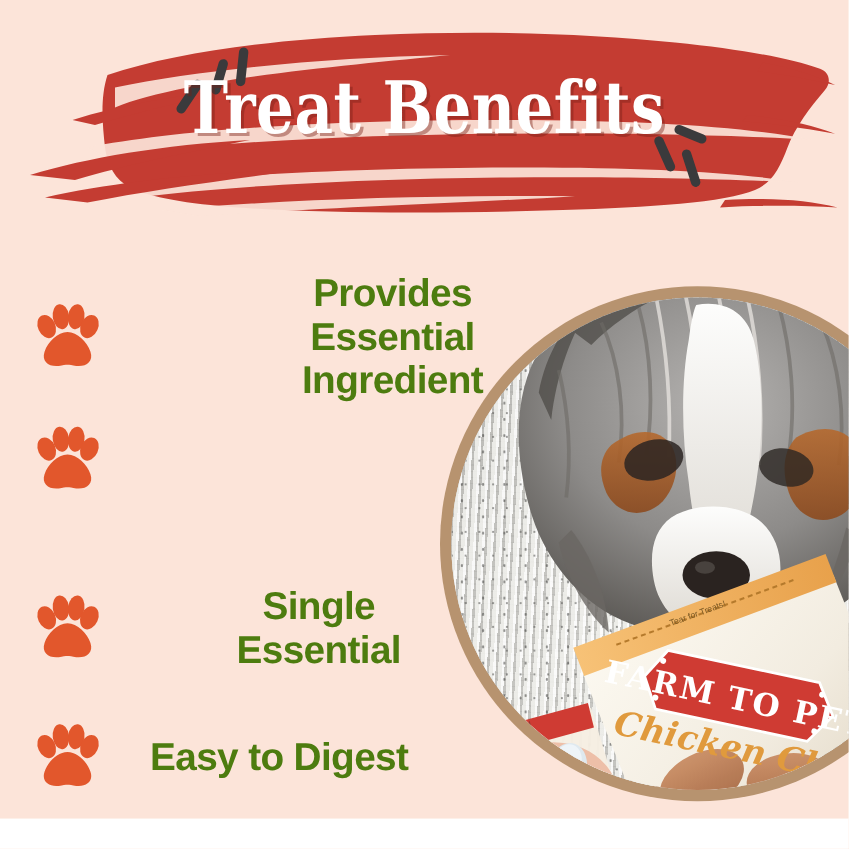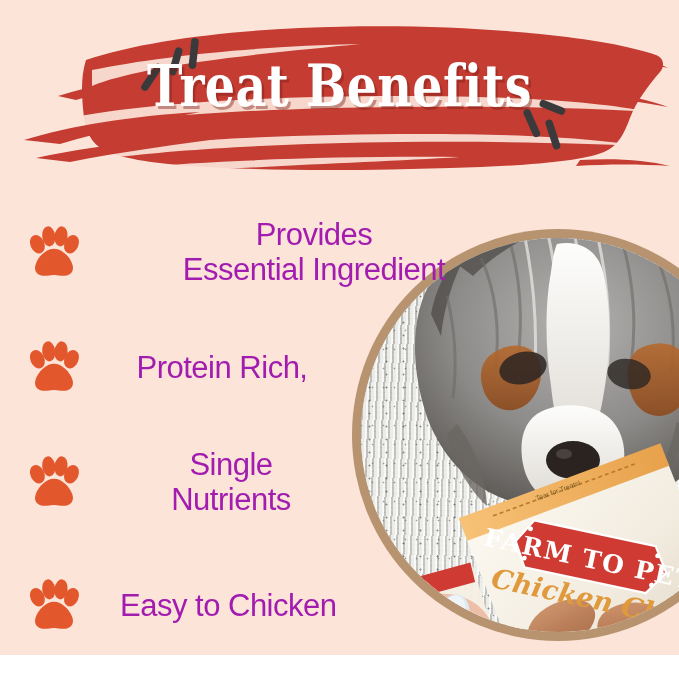--- a/index.html
+++ b/index.html
@@ -106,31 +106,31 @@
     position: absolute;
     display: flex;
     align-items: center;
   }
   .paw {
     flex: 0 0 auto;
     width: 56px;
     height: 56px;
   }
   .benefit-text {
-    color: #a21caf;
+    color: #4d7c0f;
     font-family: "Liberation Sans", sans-serif;
-    font-weight: 400;
+    font-weight: 700;
     letter-spacing: -0.5px;
     line-height: 1.12;
   }
   .b1 { left: 26px; top: 218px; width: 430px; }
   .b1 .benefit-text { font-size: 31px; margin-left: 96px; text-align: center; width: 272px; }
   .b2 { left: 26px; top: 340px; width: 330px; }
   .b2 .benefit-text { font-size: 31px; margin-left: 40px; text-align: center; width: 200px; }
-  .b3 { left: 26px; top: 448px; width: 330px; }
+  .b3 { left: 26px; top: 468px; width: 330px; gap: 24px; }
   .b3 .benefit-text { font-size: 31px; margin-left: 54px; text-align: center; width: 190px; }
   .b4 { left: 26px; top: 578px; width: 360px; }
   .b4 .benefit-text { font-size: 31px; margin-left: 38px; text-align: left; }
 </style>
 </head>
 <body>
 
 <div id="infographic">
 
   <div class="banner-wrap">
@@ -372,50 +372,49 @@
       <g fill="#e2572c">
         <ellipse cx="13" cy="22" rx="8" ry="11" transform="rotate(-24 13 22)"></ellipse>
         <ellipse cx="26" cy="13" rx="7.5" ry="11.5" transform="rotate(-8 26 13)"></ellipse>
         <ellipse cx="40" cy="13" rx="7.5" ry="11.5" transform="rotate(8 40 13)"></ellipse>
         <ellipse cx="52" cy="22" rx="8" ry="11" transform="rotate(24 52 22)"></ellipse>
         <path d="M32,27 C41,27 50,36 53,45 C56,54 49,59 40,58 C36,57.5 34,57 32,57
                  C30,57 28,57.5 24,58 C15,59 8,54 11,45 C14,36 23,27 32,27 Z"></path>
       </g>
     </svg>
     <div class="benefit-text">
-      <div>Protein Rich,</div>
     </div>
   </div>
 
   <div class="benefit b3">
     <svg class="paw" viewBox="0 0 64 64">
       <g fill="#e2572c">
         <ellipse cx="13" cy="22" rx="8" ry="11" transform="rotate(-24 13 22)"></ellipse>
         <ellipse cx="26" cy="13" rx="7.5" ry="11.5" transform="rotate(-8 26 13)"></ellipse>
         <ellipse cx="40" cy="13" rx="7.5" ry="11.5" transform="rotate(8 40 13)"></ellipse>
         <ellipse cx="52" cy="22" rx="8" ry="11" transform="rotate(24 52 22)"></ellipse>
         <path d="M32,27 C41,27 50,36 53,45 C56,54 49,59 40,58 C36,57.5 34,57 32,57
                  C30,57 28,57.5 24,58 C15,59 8,54 11,45 C14,36 23,27 32,27 Z"></path>
       </g>
     </svg>
     <div class="benefit-text">
       <div>Single</div>
-      <div>Nutrients</div>
+      <div>Essential</div>
     </div>
   </div>
 
   <div class="benefit b4">
     <svg class="paw" viewBox="0 0 64 64">
       <g fill="#e2572c">
         <ellipse cx="13" cy="22" rx="8" ry="11" transform="rotate(-24 13 22)"></ellipse>
         <ellipse cx="26" cy="13" rx="7.5" ry="11.5" transform="rotate(-8 26 13)"></ellipse>
         <ellipse cx="40" cy="13" rx="7.5" ry="11.5" transform="rotate(8 40 13)"></ellipse>
         <ellipse cx="52" cy="22" rx="8" ry="11" transform="rotate(24 52 22)"></ellipse>
         <path d="M32,27 C41,27 50,36 53,45 C56,54 49,59 40,58 C36,57.5 34,57 32,57
                  C30,57 28,57.5 24,58 C15,59 8,54 11,45 C14,36 23,27 32,27 Z"></path>
       </g>
     </svg>
     <div class="benefit-text">
-      <div>Easy to Chicken</div>
+      <div>Easy to Digest</div>
     </div>
   </div>
 
 </div>
 
 </body></html>

